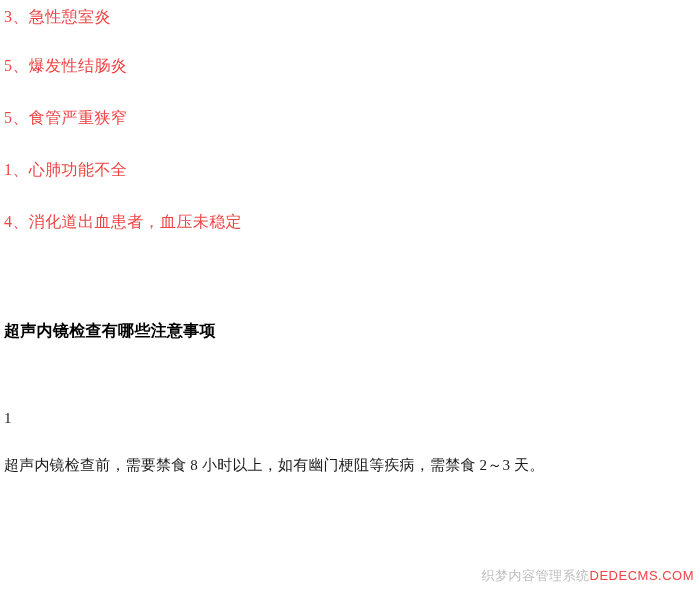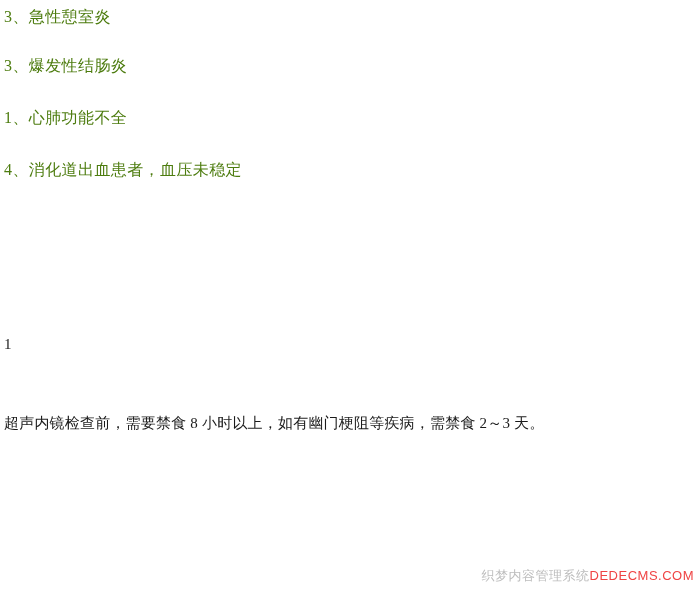--- a/index.html
+++ b/index.html
@@ -21,21 +21,21 @@
     height: 593px;
     box-sizing: border-box;
     padding: 0 0 0 0;
   }
   .list-area {
     padding-top: 0px;
   }
   .list-item {
     font-size: 16px;
     line-height: 22px;
-    color: #4d7c0f;
+    color: #ef4444;
     padding-left: 4px;
     margin: 0;
     height: 52px;
     display: flex;
     align-items: center;
     letter-spacing: 0.4px;
   }
   .list-item:first-child {
     height: 40px;
     align-items: flex-start;
@@ -65,21 +65,20 @@
   .body-gap {
     height: 26px;
   }
   .body-para {
     font-size: 15px;
     color: #1a1a1a;
     padding-left: 4px;
     line-height: 22px;
     letter-spacing: 0.2px;
     white-space: nowrap;
-    margin-top: 32px;
   }
   .watermark {
     position: absolute;
     right: 6px;
     bottom: 8px;
     font-size: 13px;
     color: #b9b9b9;
     font-family: "Liberation Sans", sans-serif;
     letter-spacing: 0.5px;
     white-space: nowrap;
@@ -93,27 +92,29 @@
     color: #ef4444;
   }
 </style>
 </head>
 <body>
 
 <div class="page">
 
   <div class="list-area">
     <div class="list-item">3、急性憩室炎</div>
-    <div class="list-item">3、爆发性结肠炎</div>
+    <div class="list-item">5、爆发性结肠炎</div>
+    <div class="list-item">5、食管严重狭窄</div>
     <div class="list-item">1、心肺功能不全</div>
     <div class="list-item">4、消化道出血患者，血压未稳定</div>
   </div>
 
   <div class="gap-block"></div>
 
+  <div class="section-heading">超声内镜检查有哪些注意事项</div>
 
   <div class="after-heading-gap"></div>
 
   <div class="num-line">1</div>
 
   <div class="body-gap"></div>
 
   <div class="body-para">超声内镜检查前，需要禁食 8 小时以上，如有幽门梗阻等疾病，需禁食 2～3 天。</div>
 
   <div class="watermark">

